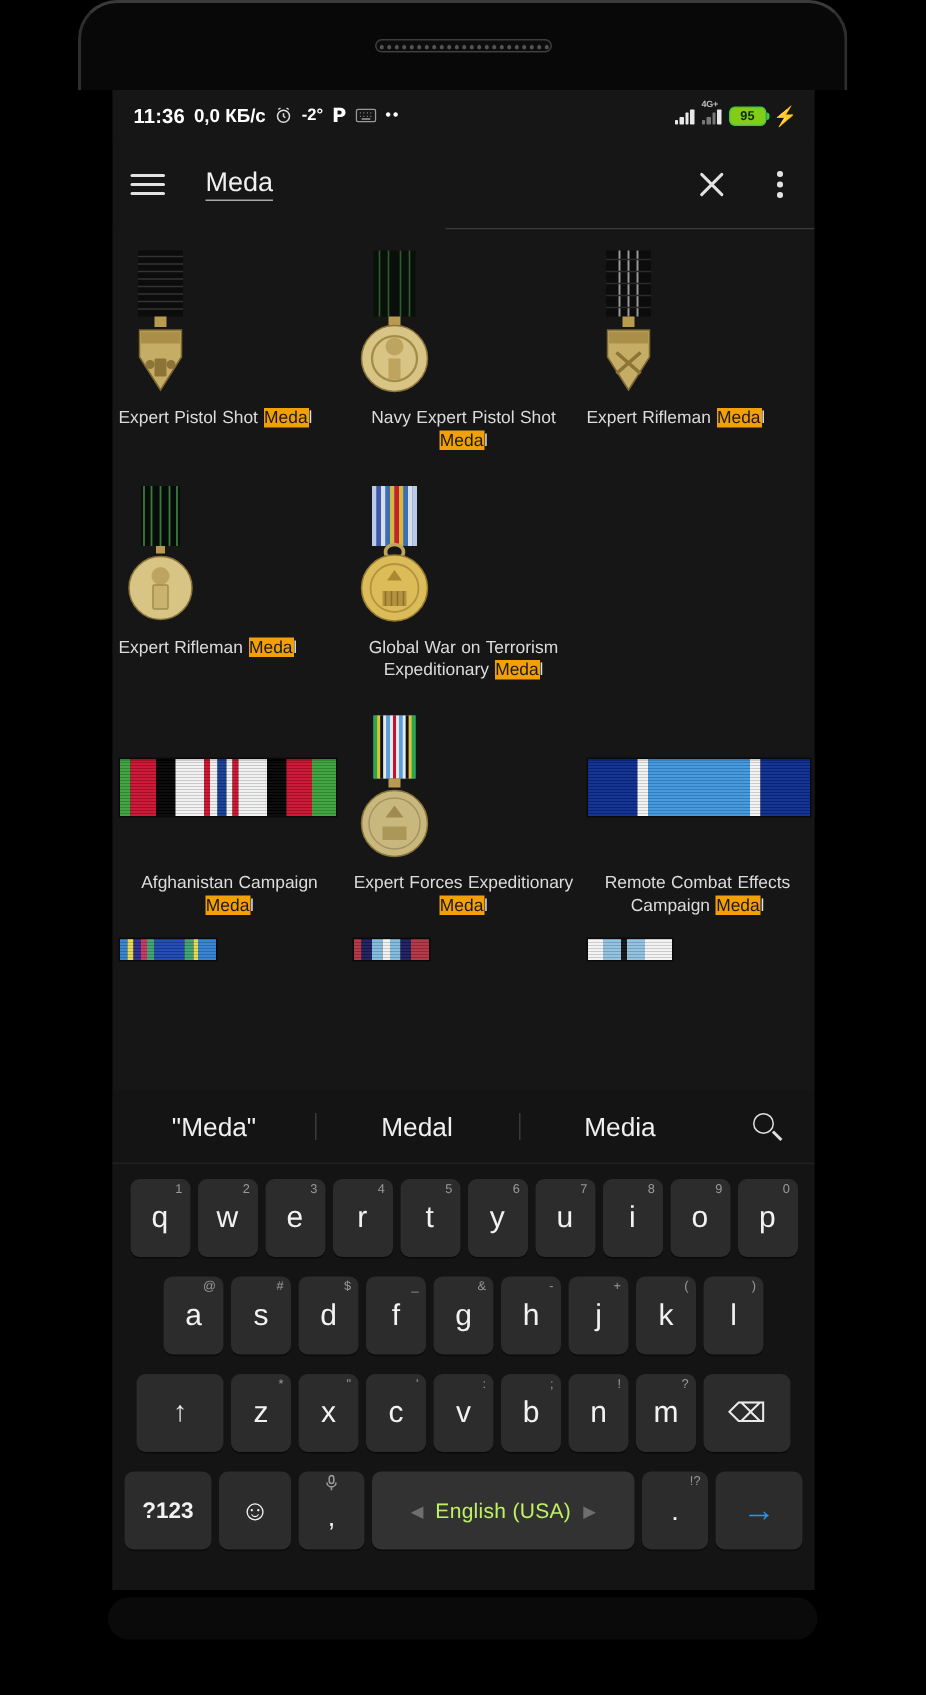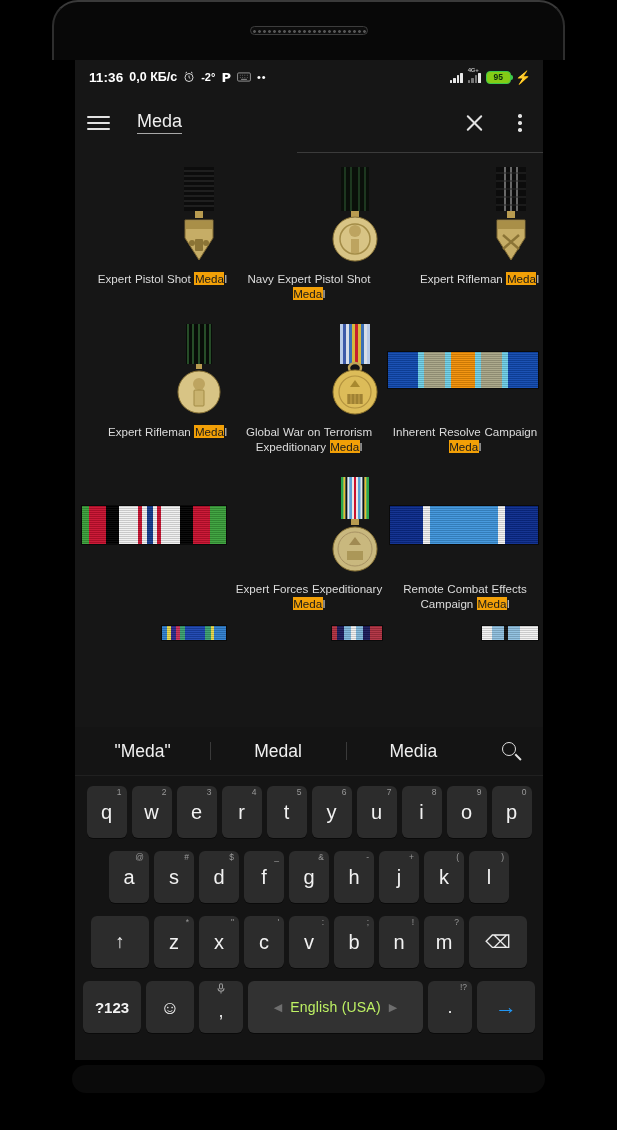--- a/index.html
+++ b/index.html
@@ -135,21 +135,21 @@
   }
 
   
   .results {
     position: absolute; left: 0; top: 93px; width: 468px; height: 574px;
     overflow: hidden;
     background: #161616;
   }
   .grid-row { display: flex; width: 468px; }
   .cell {
-    width: 156px; display: flex; flex-direction: column; align-items: flex-end;
+    width: 156px; display: flex; flex-direction: column; align-items: flex-start;
     padding: 0 4px;
   }
   .thumb { display: flex; align-items: flex-end; justify-content: center; }
   .caption {
     font-size: 11.6px; color: #dcdcdc; text-align: center; line-height: 15.4px;
     margin-top: 6px; word-spacing: .4px;
   }
   .hl { background: #F2A007; color: #1a1a1a; padding: 0 .5px; }
   .bar-ribbon { border: 1px solid #0a0a0a; position: relative; overflow: hidden; }
   .bar-ribbon::after {
@@ -419,36 +419,20 @@
               <g stroke="#8a7128" stroke-width="1">
                   <line x1="22" y1="72" x2="22" y2="82"></line>
                   <line x1="26" y1="72" x2="26" y2="82"></line>
                   <line x1="30" y1="72" x2="30" y2="82"></line>
                   <line x1="34" y1="72" x2="34" y2="82"></line>
                 </g>
             </svg>
           </div>
           <div class="caption"><span>Global War on Terrorism Expeditionary </span><span class="hl">Meda</span><span>l</span></div>
         </div>
-        <div class="cell">
-          <div class="thumb" style="height:96px;align-items:center;">
-            <div class="bar-ribbon" style="width:152px;height:38px;display:flex;">
-              <div style="flex:0 0 20%;background:#1049b0;"></div>
-              <div style="flex:0 0 4%;background:#6fd0e8;"></div>
-              <div style="flex:0 0 14%;background:#a9a687;"></div>
-              <div style="flex:0 0 4%;background:#6fd0e8;"></div>
-              <div style="flex:0 0 16%;background:#f29006;"></div>
-              <div style="flex:0 0 4%;background:#6fd0e8;"></div>
-              <div style="flex:0 0 14%;background:#a9a687;"></div>
-              <div style="flex:0 0 4%;background:#6fd0e8;"></div>
-              <div style="flex:1;background:#1049b0;"></div>
-            </div>
-          </div>
-          <div class="caption"><span>Inherent Resolve Campaign </span><span class="hl">Meda</span><span>l</span></div>
-        </div>
       </div>
 
       <div class="grid-row" style="margin-top:20px;">
         <div class="cell">
           <div class="thumb" style="height:100px;align-items:center;">
             <div class="bar-ribbon" style="width:146px;height:40px;display:flex;">
               <div style="flex:0 0 5%;background:#3aa03a;"></div>
               <div style="flex:0 0 12%;background:#c8102e;"></div>
               <div style="flex:0 0 9%;background:#000;"></div>
               <div style="flex:0 0 13%;background:#f0f0f0;"></div>
@@ -456,20 +440,21 @@
               <div style="flex:0 0 3%;background:#f0f0f0;"></div>
               <div style="flex:0 0 4%;background:#123a8f;"></div>
               <div style="flex:0 0 3%;background:#f0f0f0;"></div>
               <div style="flex:0 0 3%;background:#c8102e;"></div>
               <div style="flex:0 0 13%;background:#f0f0f0;"></div>
               <div style="flex:0 0 9%;background:#000;"></div>
               <div style="flex:0 0 12%;background:#c8102e;"></div>
               <div style="flex:1;background:#3aa03a;"></div>
             </div>
           </div>
+          <div class="caption"><span>Afghanistan Campaign </span><span class="hl">Meda</span><span>l</span></div>
         </div>
         <div class="cell">
           <div class="thumb">
             <svg width="56" height="100" viewBox="0 0 56 100">
               <rect x="14" y="2" width="28" height="42" fill="#5aa0d8"></rect>
               <rect x="14" y="2" width="2.5" height="42" fill="#2aa84a"></rect>
               <rect x="16.5" y="2" width="2" height="42" fill="#e8c02c"></rect>
               <rect x="18.5" y="2" width="2" height="42" fill="#111"></rect>
               <rect x="20.5" y="2" width="2" height="42" fill="#e8e8e8"></rect>
               <rect x="22.5" y="2" width="2.5" height="42" fill="#5aa0d8"></rect>

